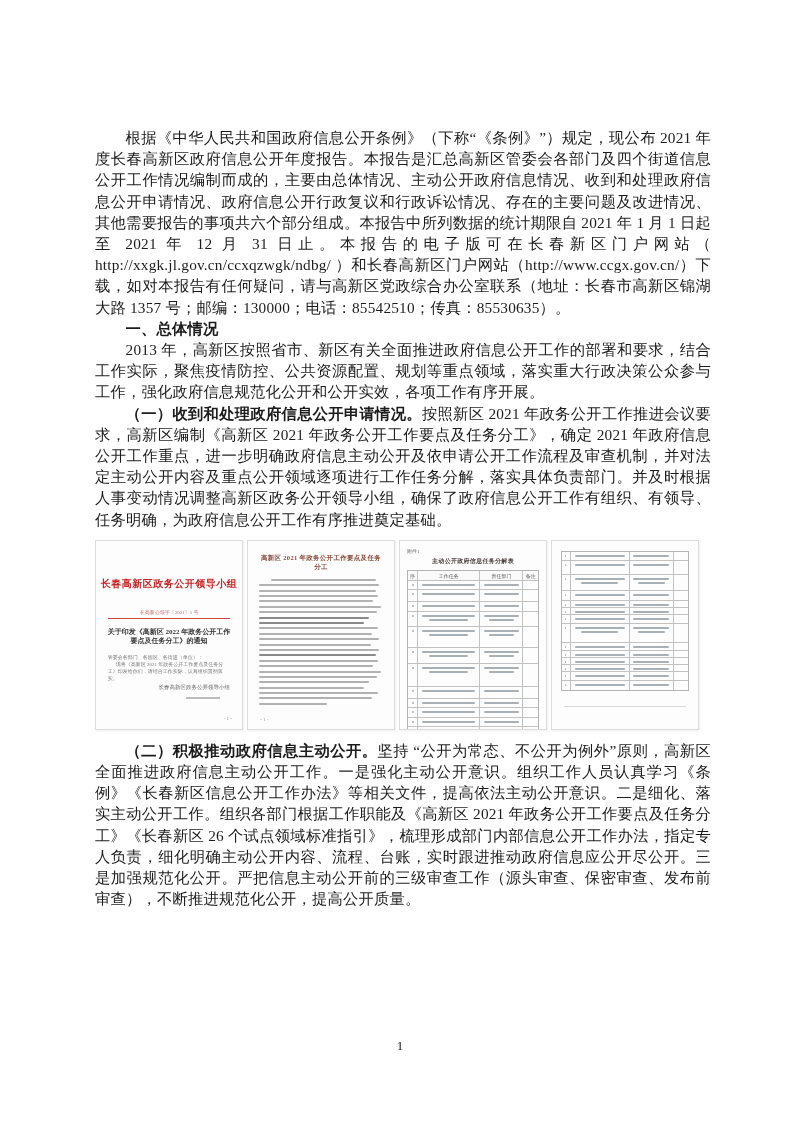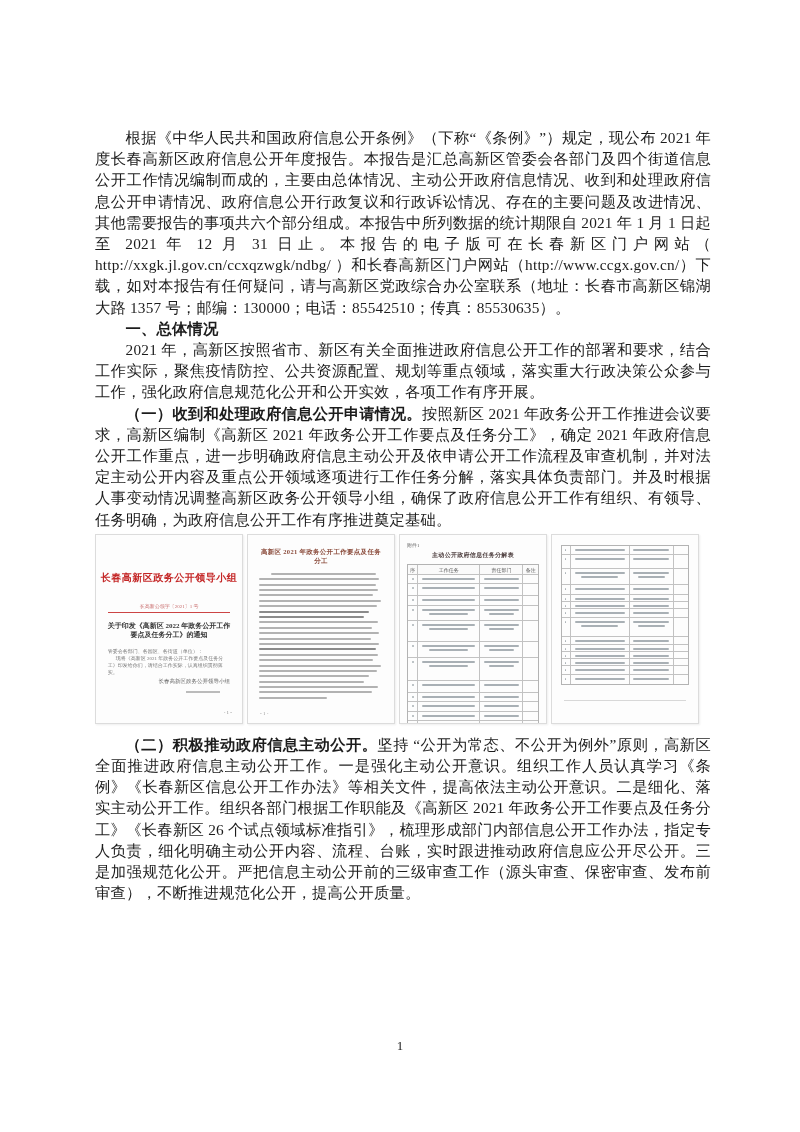--- a/index.html
+++ b/index.html
@@ -14,21 +14,21 @@
                letter-spacing:1.5px; line-height:30px; color:#111; }
   .doc-title + .doc-title { margin-top:14px; }
 
   .body-text { margin-top:31px; }
   .para { font-size:15.3px; line-height:21.2px; text-align:justify;
           text-indent:2em; letter-spacing:0.2px; color:#1c1c1c; }
   .para.heading { font-weight:700; }
   .para .lead { font-weight:700; }
 
   
-  .thumbs { margin:4px 0 10px 0; display:flex; gap:4px; }
+  .thumbs { margin:10px 0 10px 0; display:flex; gap:4px; }
   .thumb { position:relative; width:148px; height:190px; background:#fdfdfd;
            border:1px solid #dcdcdc; box-shadow:1px 1px 2px rgba(0,0,0,0.07);
            overflow:hidden; flex:0 0 auto; }
 
   
   .t1 { padding-top:36px; text-align:center; }
   .t1 .red-title { color:#c42727; font-weight:700; font-size:10px;
                    letter-spacing:0.5px; }
   .t1 .doc-no { margin-top:18px; color:#c86a6a; font-size:5px; }
   .t1 .red-rule { width:84%; margin:3px auto 0; border-top:1px solid #cc4444; }
@@ -81,21 +81,21 @@
 
 <div class="sheet">
 
 
   <div class="body-text">
 
     <p class="para">根据《中华人民共和国政府信息公开条例》（下称“《条例》”）规定，现公布 2021 年度长春高新区政府信息公开年度报告。本报告是汇总高新区管委会各部门及四个街道信息公开工作情况编制而成的，主要由总体情况、主动公开政府信息情况、收到和处理政府信息公开申请情况、政府信息公开行政复议和行政诉讼情况、存在的主要问题及改进情况、其他需要报告的事项共六个部分组成。本报告中所列数据的统计期限自 2021 年 1 月 1 日起至 2021 年 12 月 31 日止。本报告的电子版可在长春新区门户网站（ http://xxgk.jl.gov.cn/ccxqzwgk/ndbg/ ）和长春高新区门户网站（http://www.ccgx.gov.cn/）下载，如对本报告有任何疑问，请与高新区党政综合办公室联系（地址：长春市高新区锦湖大路 1357 号；邮编：130000；电话：85542510；传真：85530635）。</p>
 
     <p class="para heading">一、总体情况</p>
 
-    <p class="para">2021 年，高新区按照省市、新区有关全面推进政府信息公开工作的部署和要求，结合工作实际，聚焦疫情防控、公共资源配置、规划等重点领域，落实重大行政决策公众参与工作，强化政府信息规范化公开和公开实效，各项工作有序开展。</p>
+    <p class="para">2013 年，高新区按照省市、新区有关全面推进政府信息公开工作的部署和要求，结合工作实际，聚焦疫情防控、公共资源配置、规划等重点领域，落实重大行政决策公众参与工作，强化政府信息规范化公开和公开实效，各项工作有序开展。</p>
 
     <p class="para"><span class="lead">（一）收到和处理政府信息公开申请情况。</span><span>按照新区 2021 年政务公开工作推进会议要求，高新区编制《高新区 2021 年政务公开工作要点及任务分工》，确定 2021 年政府信息公开工作重点，进一步明确政府信息主动公开及依申请公开工作流程及审查机制，并对法定主动公开内容及重点公开领域逐项进行工作任务分解，落实具体负责部门。并及时根据人事变动情况调整高新区政务公开领导小组，确保了政府信息公开工作有组织、有领导、任务明确，为政府信息公开工作有序推进奠定基础。</span></p>
 
     <div class="thumbs">
 
       <div class="thumb t1">
         <div class="red-title">长春高新区政务公开领导小组</div>
         <div class="doc-no">长高新公领字〔2021〕1 号</div>
         <div class="red-rule"></div>
         <div class="black-title">关于印发《高新区 2022 年政务公开工作要点及任务分工》的通知</div>

